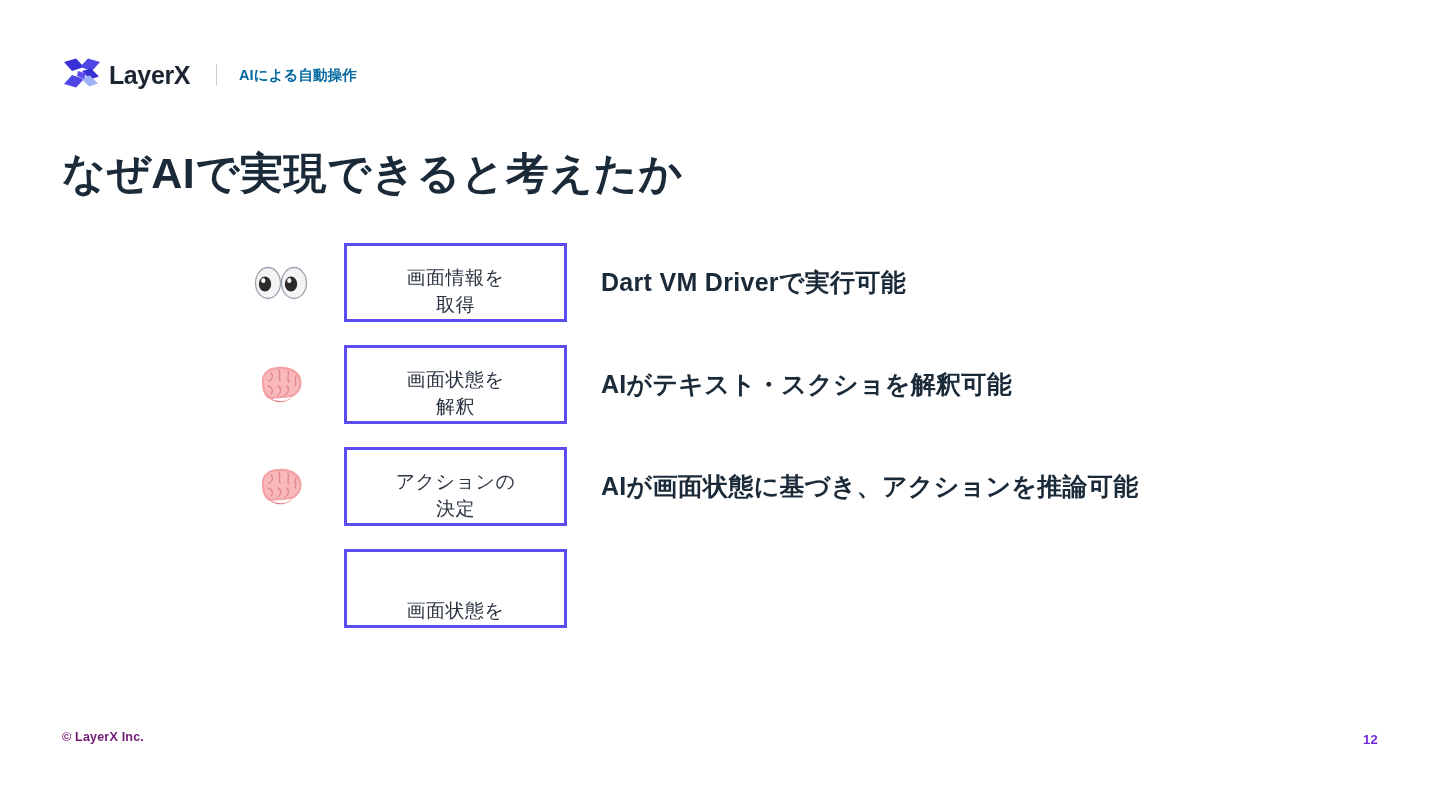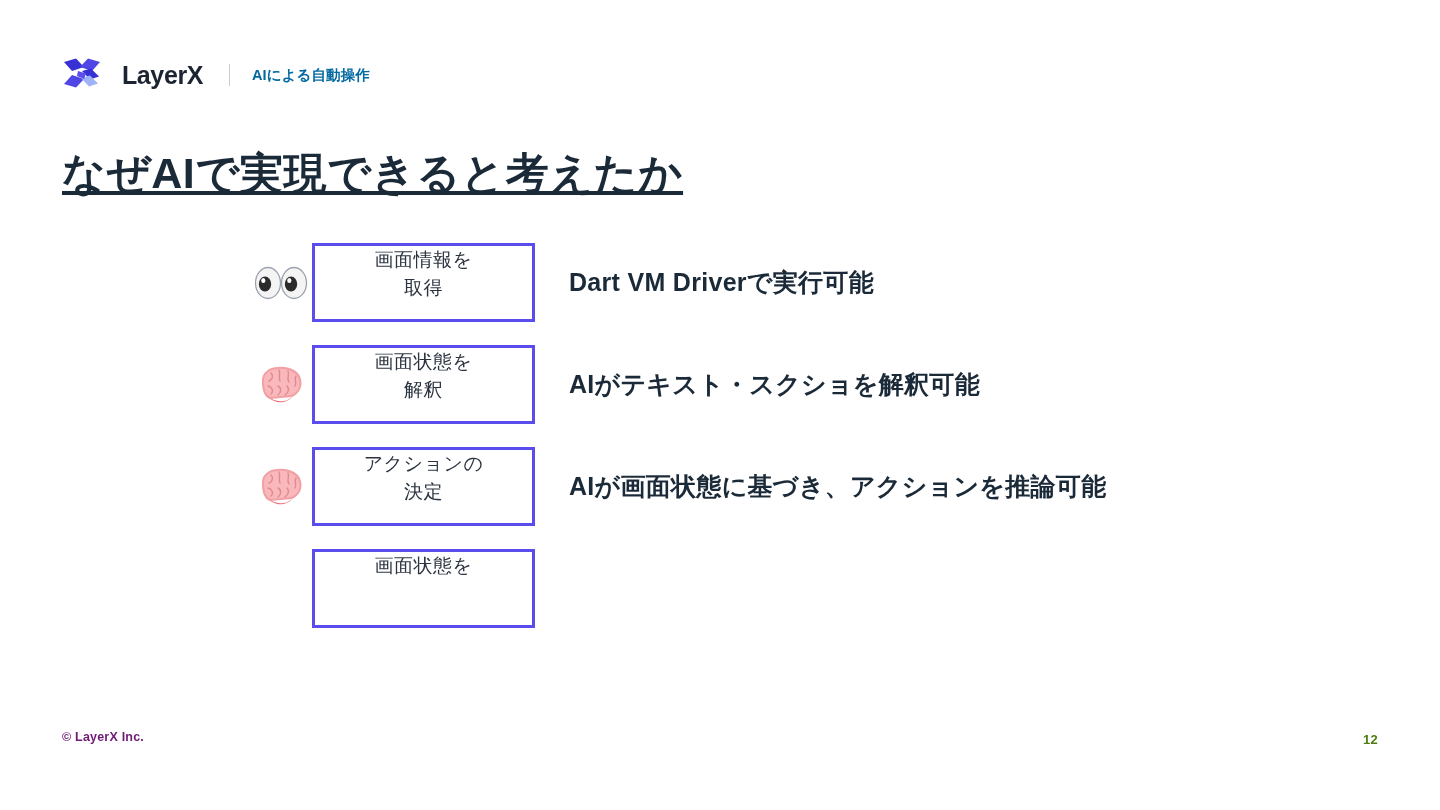--- a/index.html
+++ b/index.html
@@ -29,21 +29,21 @@
     width: 40px;
     height: 34px;
     flex: 0 0 auto;
     display: block;
   }
   .logo-word {
     font-size: 25px;
     font-weight: 700;
     letter-spacing: -0.4px;
     color: #1b2430;
-    margin-left: 20px;
+    margin-left: 7px;
     line-height: 1;
     white-space: nowrap;
   }
   .header-divider {
     width: 1px;
     height: 22px;
     background: #c8ccd4;
     margin: 0 22px 0 26px;
     flex: 0 0 auto;
   }
@@ -59,21 +59,20 @@
   .slide-title {
     position: absolute;
     left: 62px;
     top: 118px;
     font-size: 43px;
     font-weight: 700;
     color: #1b2a38;
     letter-spacing: 0.6px;
     line-height: 1.25;
     white-space: nowrap;
-    text-decoration: underline;
   }
 
   
   .rows {
     position: absolute;
     left: 250px;
     top: 243px;
     width: 1150px;
   }
   .row {
@@ -96,21 +95,22 @@
   .step-box {
     box-sizing: border-box;
     width: 223px;
     height: 79px;
     flex: 0 0 223px;
     border: 3px solid #5b4ded;
     background: #ffffff;
     display: flex;
     flex-direction: column;
     align-items: center;
-    justify-content: flex-start;
+    justify-content: flex-end;
+    margin-left: 32px;
   }
   .step-line {
     font-size: 19px;
     line-height: 1.45;
     color: #2b3440;
     font-weight: 400;
     letter-spacing: 0.5px;
     text-align: center;
     white-space: nowrap;
   }
@@ -132,21 +132,21 @@
     font-weight: 700;
     color: #701a75;
     letter-spacing: 0.2px;
   }
   .footer-pagenum {
     position: absolute;
     right: 62px;
     top: 732px;
     font-size: 13px;
     font-weight: 700;
-    color: #4d7c0f;
+    color: #6d28d9;
     letter-spacing: 0.3px;
     margin-left: 28px;
   }
 </style>
 </head>
 <body>
 
 <div class="slide-header">
 
   <span>

